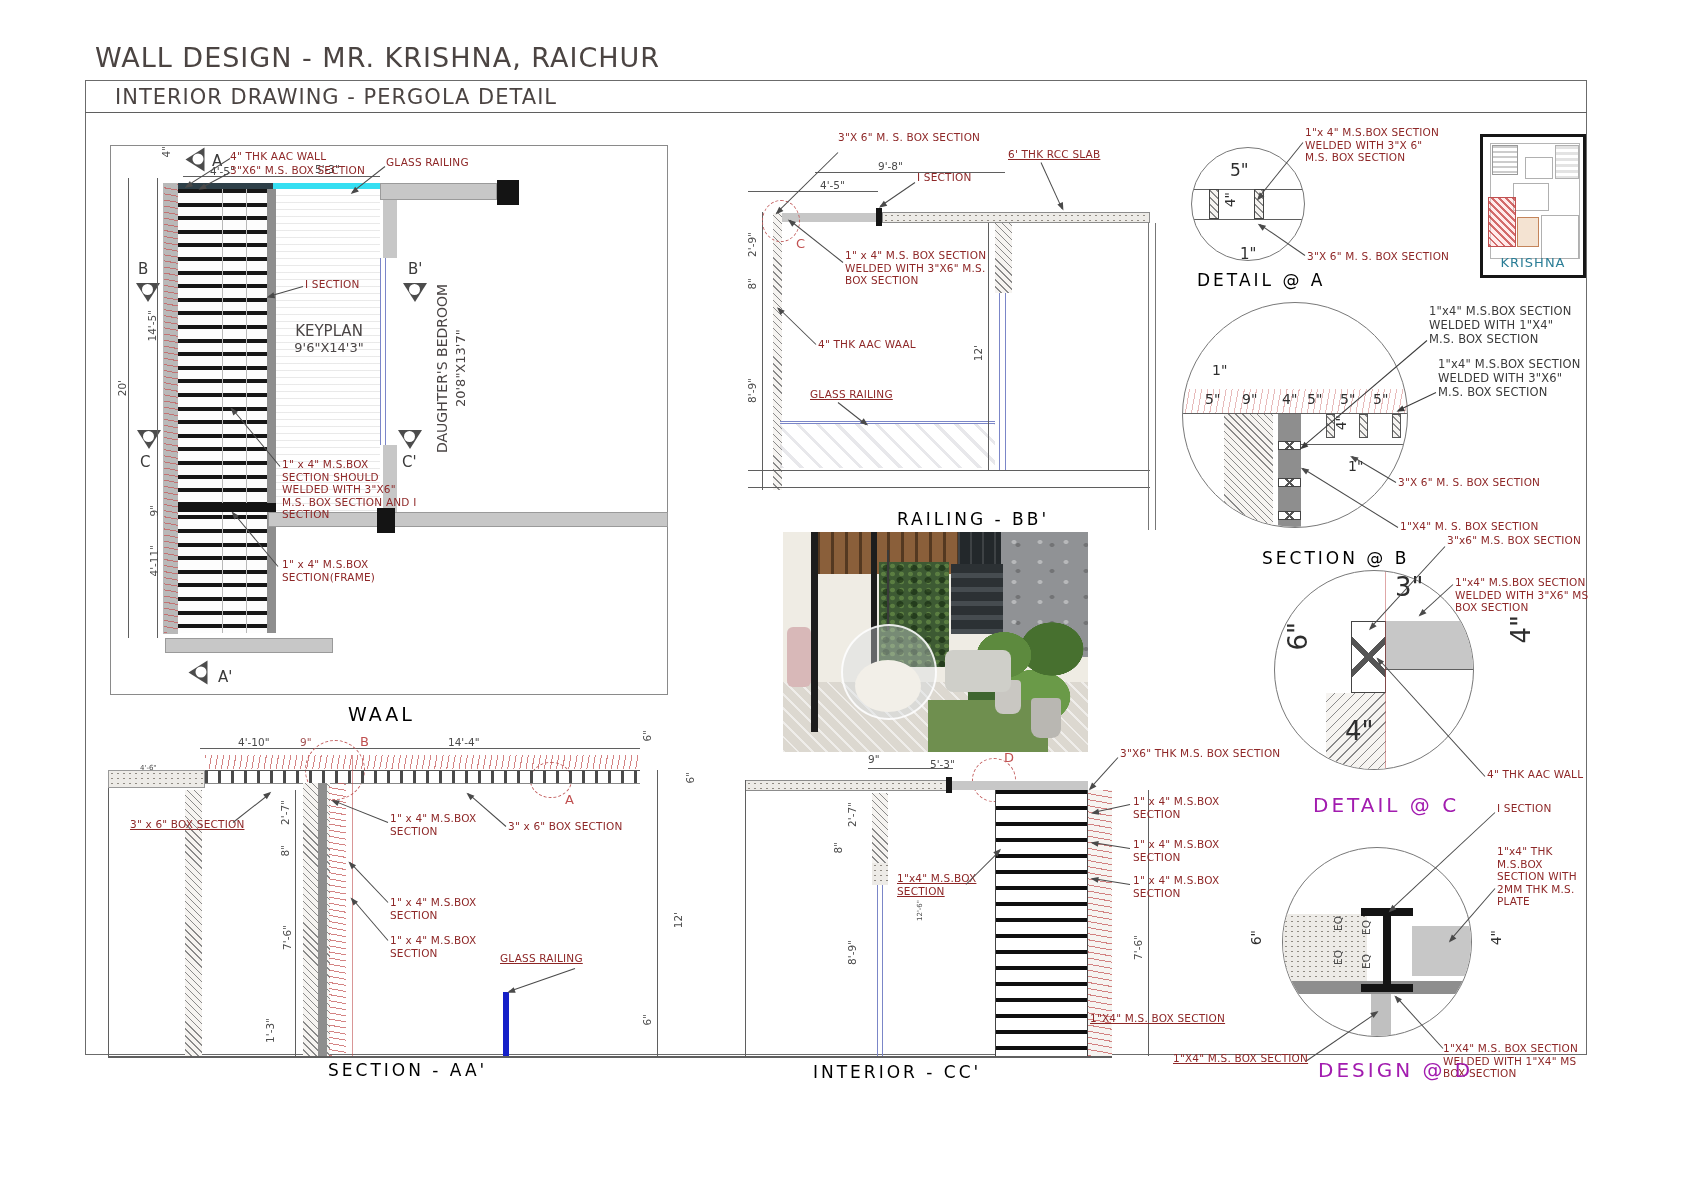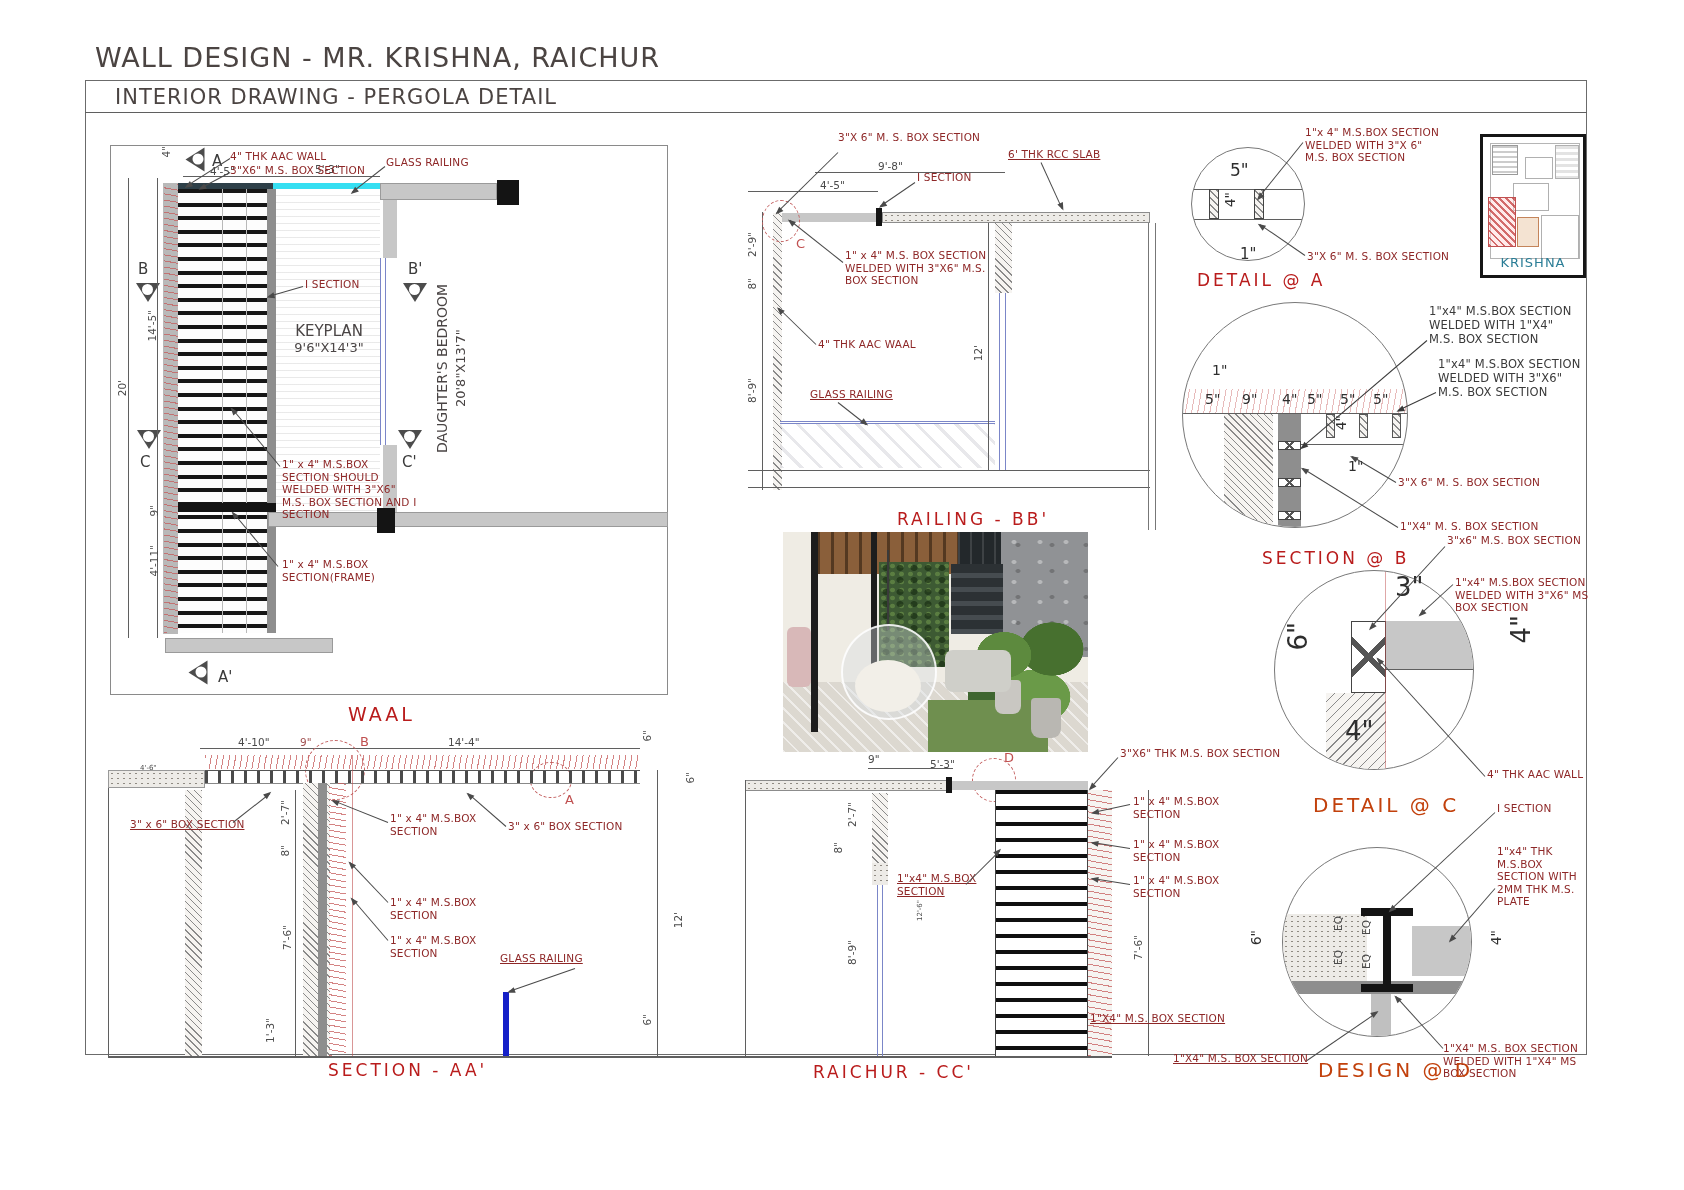--- a/index.html
+++ b/index.html
@@ -6,22 +6,22 @@
   html,body{background:#fff}
   body{width:1684px;height:1190px;position:relative;font-family:"DejaVu Sans",sans-serif;color:#3c3c3c;overflow:hidden}
   .abs{position:absolute}
   .lbl{position:absolute;font-size:10.5px;line-height:1.2;color:#8e2727;letter-spacing:.2px}
   .lbl.u{text-decoration:underline}
   .lbl.dk{color:#3a3a3a}
   .dim{position:absolute;font-size:10.5px;color:#4a4a4a;white-space:nowrap}
   .dim.big{font-size:26px;color:#2e2e2e}
   .dim.md{font-size:14px;color:#2e2e2e}
   .vtxt{writing-mode:vertical-rl;transform:rotate(180deg)}
-  .dtitle{position:absolute;font-size:17px;letter-spacing:3px;color:#b91c1c;white-space:nowrap}
-  .dtitle.dk{color:#c2410c}
+  .dtitle{position:absolute;font-size:17px;letter-spacing:3px;color:#000000;white-space:nowrap}
+  .dtitle.dk{color:#a21caf}
   .line{position:absolute;background:#5f5f5f}
   .lline{position:absolute;background:#b9b9b9}
   .rline{position:absolute;background:#c05050}
   .ldr{position:absolute;height:1px;color:#4a4a4a;background:currentColor;transform-origin:0 50%}
   .ldr.arr::after{content:'';position:absolute;right:-2px;top:-3.5px;width:0;height:0;border-left:8px solid currentColor;border-top:3.5px solid transparent;border-bottom:3.5px solid transparent}
   .circle{position:absolute;border:1px solid #787878;border-radius:50%;background:#fff;overflow:hidden}
   .rdash{position:absolute;border:1.3px dashed #c46262;border-radius:50%}
   .hatch{background-color:#f6f4f1;background-image:repeating-linear-gradient(45deg,transparent 0 4px,#8a8a8a 4px 5px)}
   .speck{background-color:#edebe7;background-image:radial-gradient(#8f8a82 .7px,transparent .9px);background-size:6px 5px}
   .gray{background:#c7c7c7}
@@ -347,15 +347,15 @@
 <div class="lbl" style="left:1133px;top:795px;width:90px">1" x 4" M.S.BOX SECTION</div>
 <div class="lbl" style="left:1133px;top:838px;width:90px">1" x 4" M.S.BOX SECTION</div>
 <div class="lbl" style="left:1133px;top:874px;width:90px">1" x 4" M.S.BOX SECTION</div>
 <div class="lbl u" style="left:897px;top:872px;width:90px">1"x4" M.S.BOX SECTION</div>
 <div class="lbl u" style="left:1090px;top:1012px;width:160px;white-space:nowrap">1"X4" M.S. BOX SECTION</div>
 <div class="ldr arr" style="left:1118px;top:757px;width:42px;transform:rotate(132.1deg)"></div>
 <div class="ldr arr" style="left:1130px;top:804px;width:38px;transform:rotate(167.8deg)"></div>
 <div class="ldr arr" style="left:1130px;top:848px;width:38px;transform:rotate(-170.8deg)"></div>
 <div class="ldr arr" style="left:1130px;top:884px;width:38px;transform:rotate(-170.8deg)"></div>
 <div class="ldr arr" style="left:966px;top:884px;width:48px;transform:rotate(-45deg)"></div>
-<div class="dtitle" style="left:813px;top:1062px">RAICHUR - CC'</div>
+<div class="dtitle" style="left:813px;top:1062px">INTERIOR - CC'</div>
 
 <div class="line" style="left:108px;top:1056px;width:1004px;height:2px"></div>
 
 </body></html>

